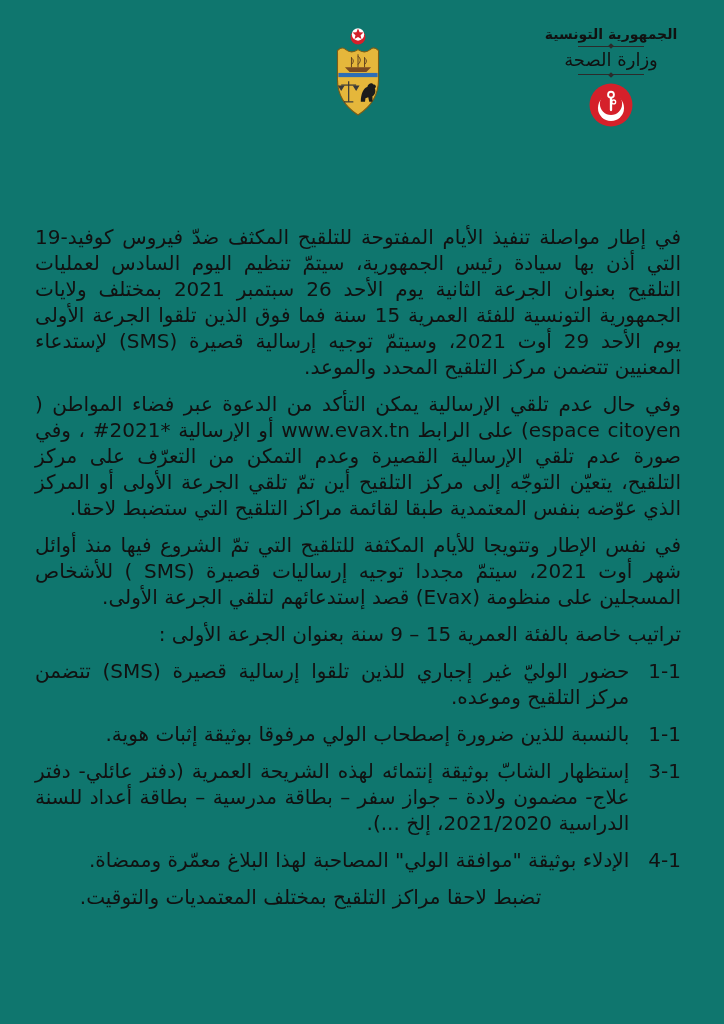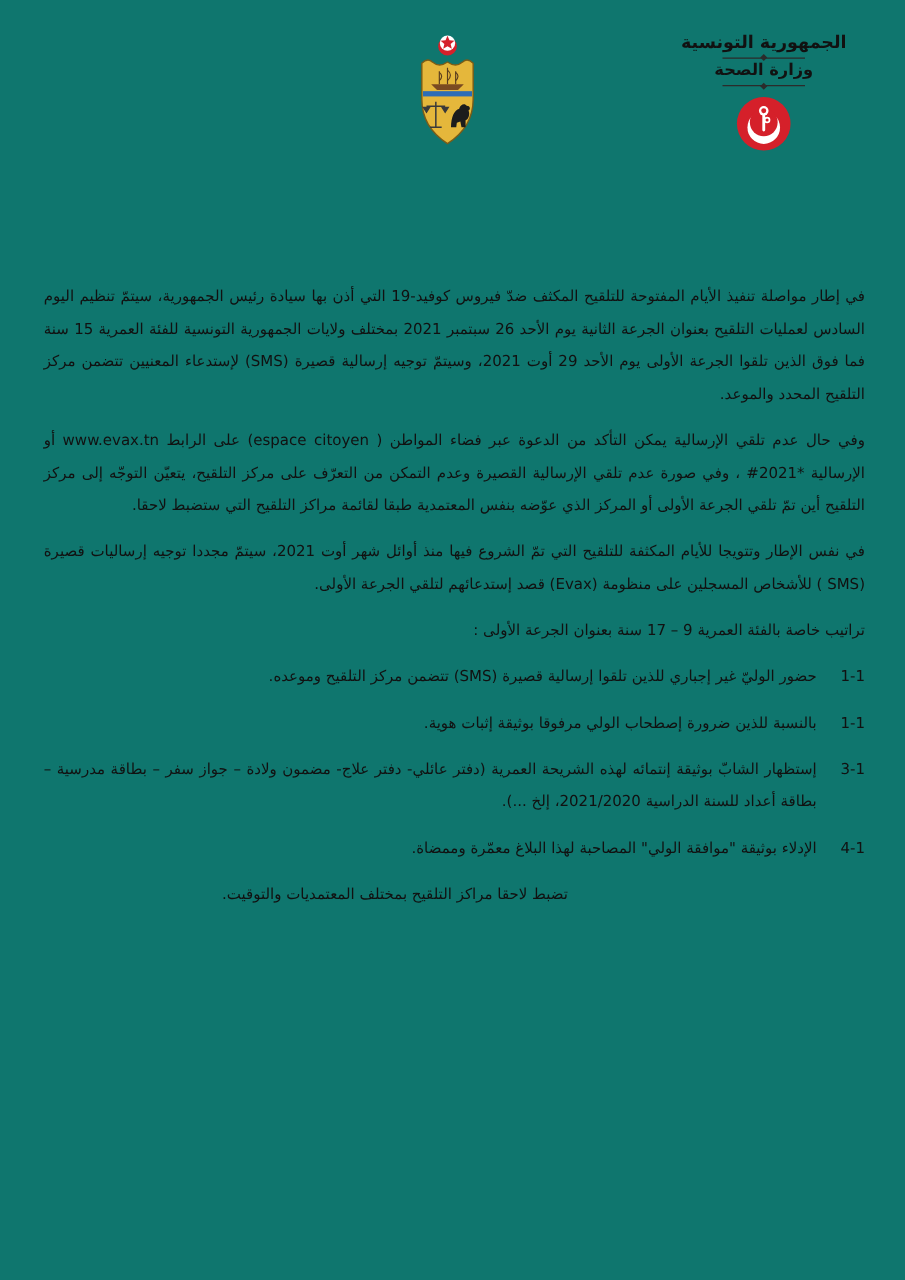--- a/index.html
+++ b/index.html
@@ -11,38 +11,38 @@
     color:#111;
     overflow:hidden;
   }
   
   .coat{position:absolute;left:330px;top:24px;width:56px;height:96px;}
   .ministry-block{
     position:absolute;right:18px;top:26px;width:190px;
     text-align:center;direction:rtl;
   }
   .republic-line{font-size:14px;font-weight:bold;line-height:1.2;}
-  .ministry-line{font-size:13px;font-weight:bold;line-height:1.25;margin-top:2px;}
+  .ministry-line{font-size:18px;font-weight:normal;line-height:1.25;margin-top:2px;}
   .calli-rule{width:66px;height:1px;background:#2b2b2b;margin:3px auto 2px auto;position:relative;}
   .calli-rule::after{
     content:"";position:absolute;left:50%;top:-1.5px;width:4px;height:4px;
     background:#2b2b2b;transform:translateX(-50%) rotate(45deg);
   }
   .hm-logo{width:46px;height:46px;margin-top:5px;}
   
   .doc-title{
     position:absolute;top:138px;left:0;right:0;
     text-align:center;font-size:30px;font-weight:bold;
     letter-spacing:1px;direction:rtl;margin:0;
   }
   
   .body{
-    position:absolute;top:224px;left:35px;right:32px;
+    position:absolute;top:224px;left:35px;right:43px;
     direction:rtl;text-align:justify;
-    font-size:12px;line-height:26px;
+    font-size:20px;line-height:26px;
   }
   .body p{margin:0 0 11px 0;}
   .ltr-frag{direction:ltr;unicode-bidi:isolate;}
   .list-item{display:flex;flex-direction:row;margin:0 0 11px 0;}
   .item-num{flex:0 0 auto;margin-left:19px;white-space:nowrap;}
   .item-text{flex:1 1 auto;text-align:justify;}
   .closing{padding-right:95px;text-align:center;margin-top:3px;}
 </style>
 </head>
 <body>
@@ -99,21 +99,21 @@
 
 
   <main class="body">
 
     <p>في إطار مواصلة تنفيذ الأيام المفتوحة للتلقيح المكثف ضدّ فيروس كوفيد-19 التي أذن بها سيادة رئيس الجمهورية، سيتمّ تنظيم اليوم السادس لعمليات التلقيح بعنوان الجرعة الثانية يوم الأحد 26 سبتمبر 2021 بمختلف ولايات الجمهورية التونسية للفئة العمرية 15 سنة فما فوق الذين تلقوا الجرعة الأولى يوم الأحد 29 أوت 2021، وسيتمّ توجيه إرسالية قصيرة (SMS) لإستدعاء المعنيين تتضمن مركز التلقيح المحدد والموعد.</p>
 
     <p><span>وفي حال عدم تلقي الإرسالية يمكن التأكد من الدعوة عبر فضاء المواطن ( espace citoyen) على الرابط </span><span class="ltr-frag">www.evax.tn</span><span> أو الإرسالية  </span><span class="ltr-frag">#2021*</span><span> ، وفي صورة عدم تلقي الإرسالية القصيرة وعدم التمكن من التعرّف على مركز التلقيح، يتعيّن التوجّه إلى مركز التلقيح أين تمّ تلقي الجرعة الأولى أو المركز الذي عوّضه بنفس المعتمدية طبقا لقائمة مراكز التلقيح التي ستضبط لاحقا.</span></p>
 
     <p>في نفس الإطار وتتويجا للأيام المكثفة للتلقيح التي تمّ الشروع فيها منذ أوائل شهر أوت 2021، سيتمّ مجددا توجيه إرساليات قصيرة (SMS ) للأشخاص المسجلين على منظومة (Evax) قصد إستدعائهم لتلقي الجرعة الأولى.</p>
 
-    <p>تراتيب خاصة بالفئة العمرية 9 – 17 سنة بعنوان الجرعة الأولى :</p>
+    <p>تراتيب خاصة بالفئة العمرية 15 – 9 سنة بعنوان الجرعة الأولى :</p>
 
     <div class="list-item">
       <span class="item-num">1-1</span>
       <span class="item-text">حضور الوليّ غير إجباري للذين تلقوا إرسالية قصيرة (SMS) تتضمن مركز التلقيح وموعده.</span>
     </div>
     <div class="list-item">
       <span class="item-num">1-1</span>
       <span class="item-text">بالنسبة للذين ضرورة إصطحاب الولي مرفوقا بوثيقة إثبات هوية.</span>
     </div>
     <div class="list-item">

